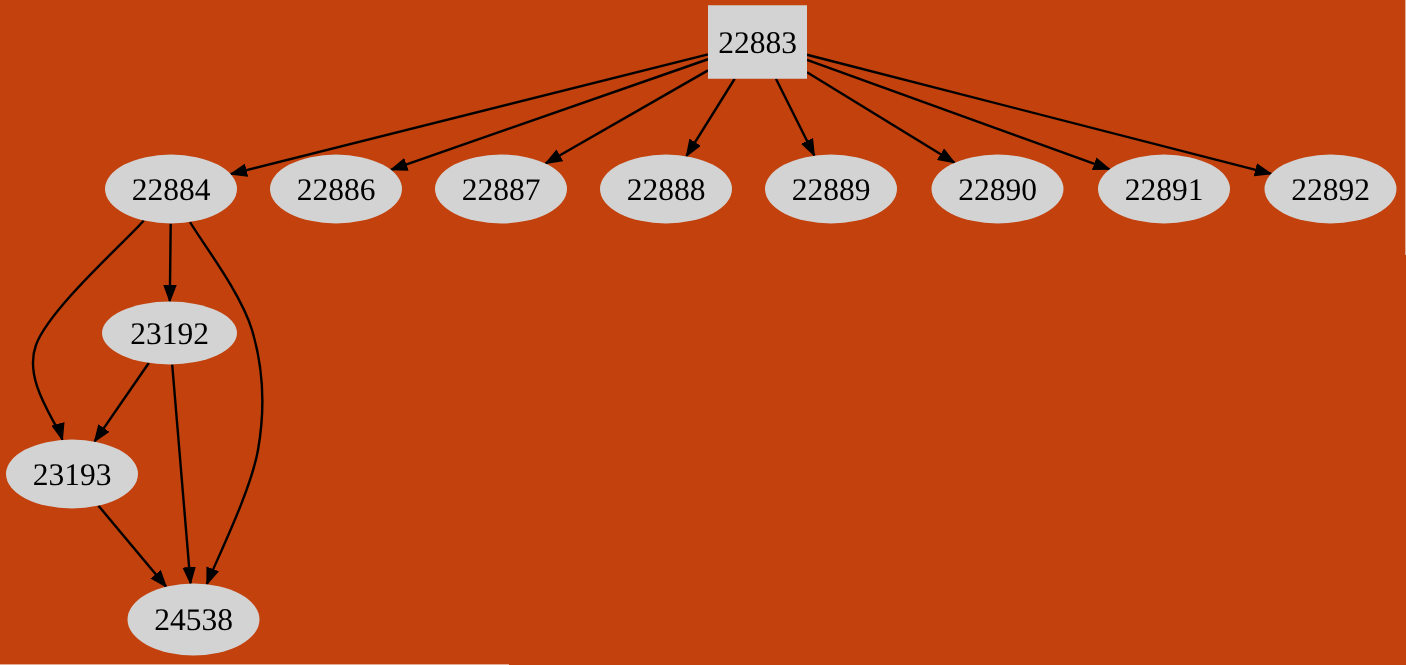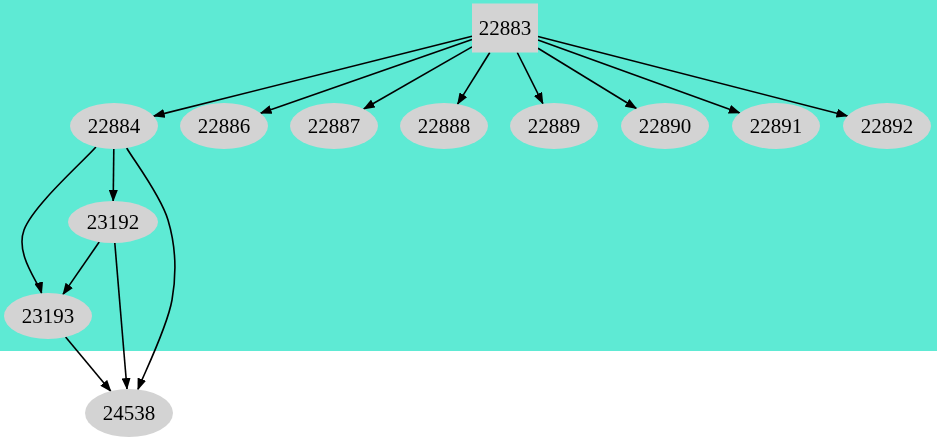--- a/index.html
+++ b/index.html
@@ -6,23 +6,23 @@
     margin: 0;
     padding: 0;
     background: #ffffff;
     width: 937px;
     height: 443px;
     overflow: hidden;
     font-family: "Liberation Serif", "DejaVu Serif", serif;
   }
   .graph-wrap {
     width: 937px;
-    height: 351px;
+    height: 443px;
     position: relative;
-    background: #5eead4;
+    background: #c2410c;
   }
   svg { display: block; }
   .edge-path {
     fill: none;
     stroke-width: 1.6px;
   }
   .node-label {
     font-family: "Liberation Serif", "DejaVu Serif", serif;
     font-size: 21px;
     text-anchor: middle;

